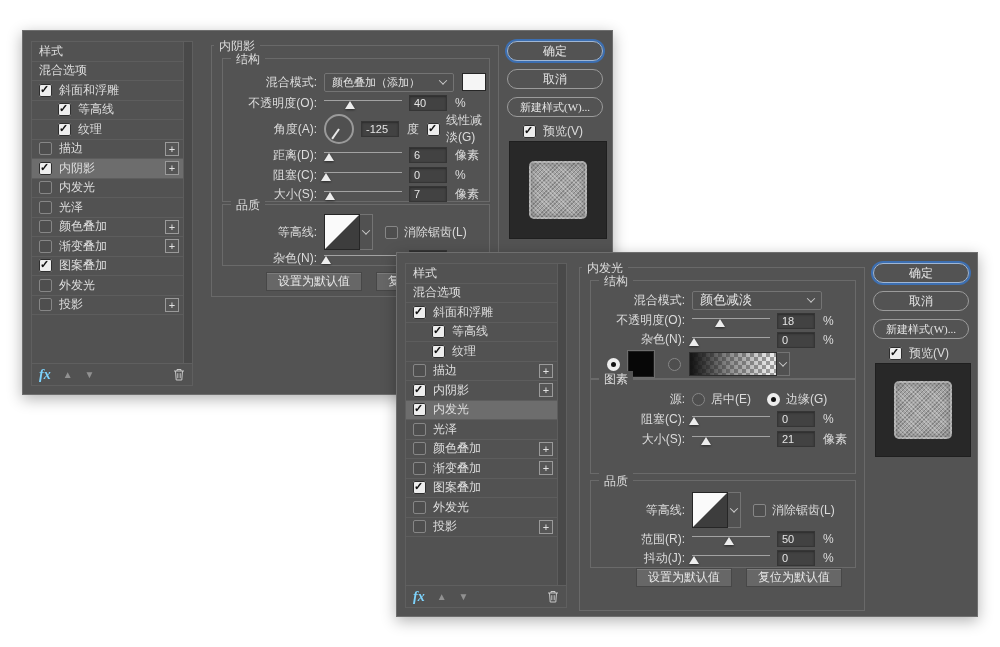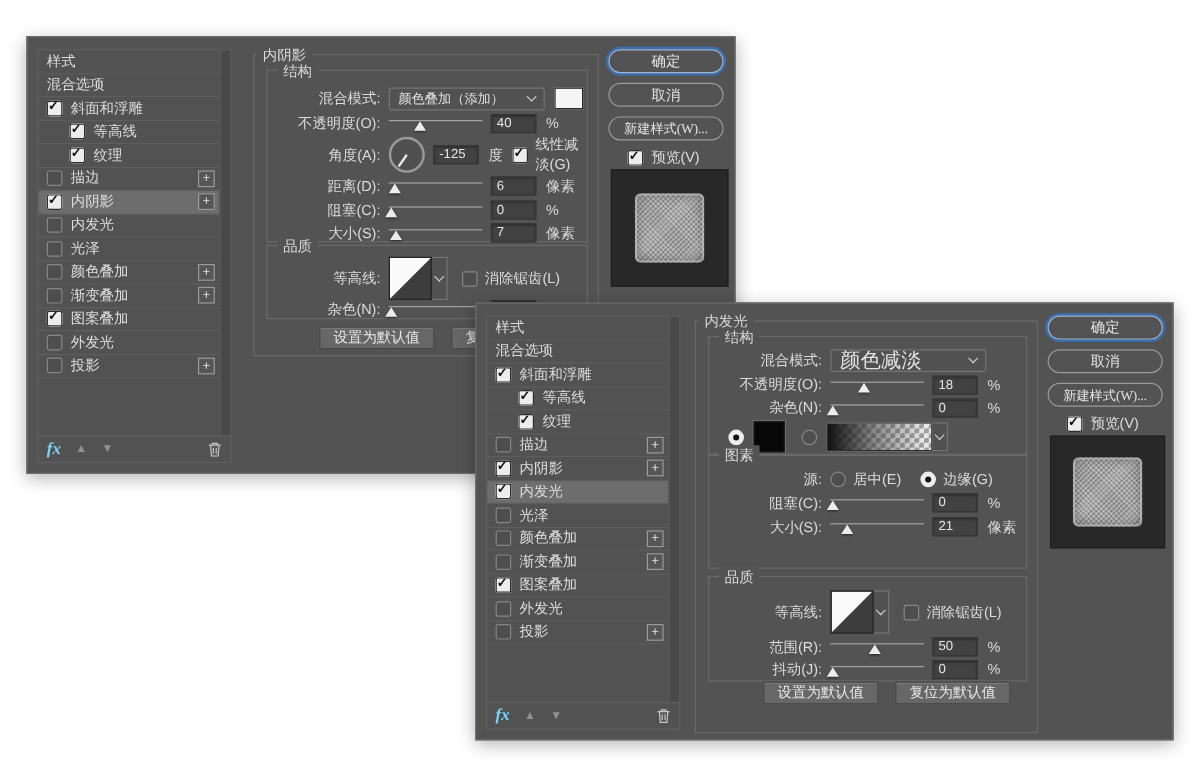--- a/index.html
+++ b/index.html
@@ -356,21 +356,21 @@
 
     <div class="group" style="left:182px; top:14px; width:286px; height:344px; border-color:#696969;">
       <span class="legend panel-legend">内发光</span>
 
       <div class="group" style="left:10px; top:12px; width:266px; height:100px; padding-top:8px;">
         <span class="legend">结构</span>
 
         <div class="prow" style="height:22px;">
           <span class="plabel">混合模式:</span>
           <div class="dd" style="width:130px;">
-            <span style="font-size:17px;font-family:Liberation Serif, serif;">颜色减淡</span>
+            <span style="font-size:13px;font-family:Liberation Serif, serif;">颜色减淡</span>
             <span class="chev"></span>
           </div>
         </div>
 
         <div class="prow" style="height:19px;">
           <span class="plabel">不透明度(O):</span>
           <span class="slider">
               <span class="thumb" style="left: 36%;"></span>
             </span>
           <span class="vbox">18</span>

